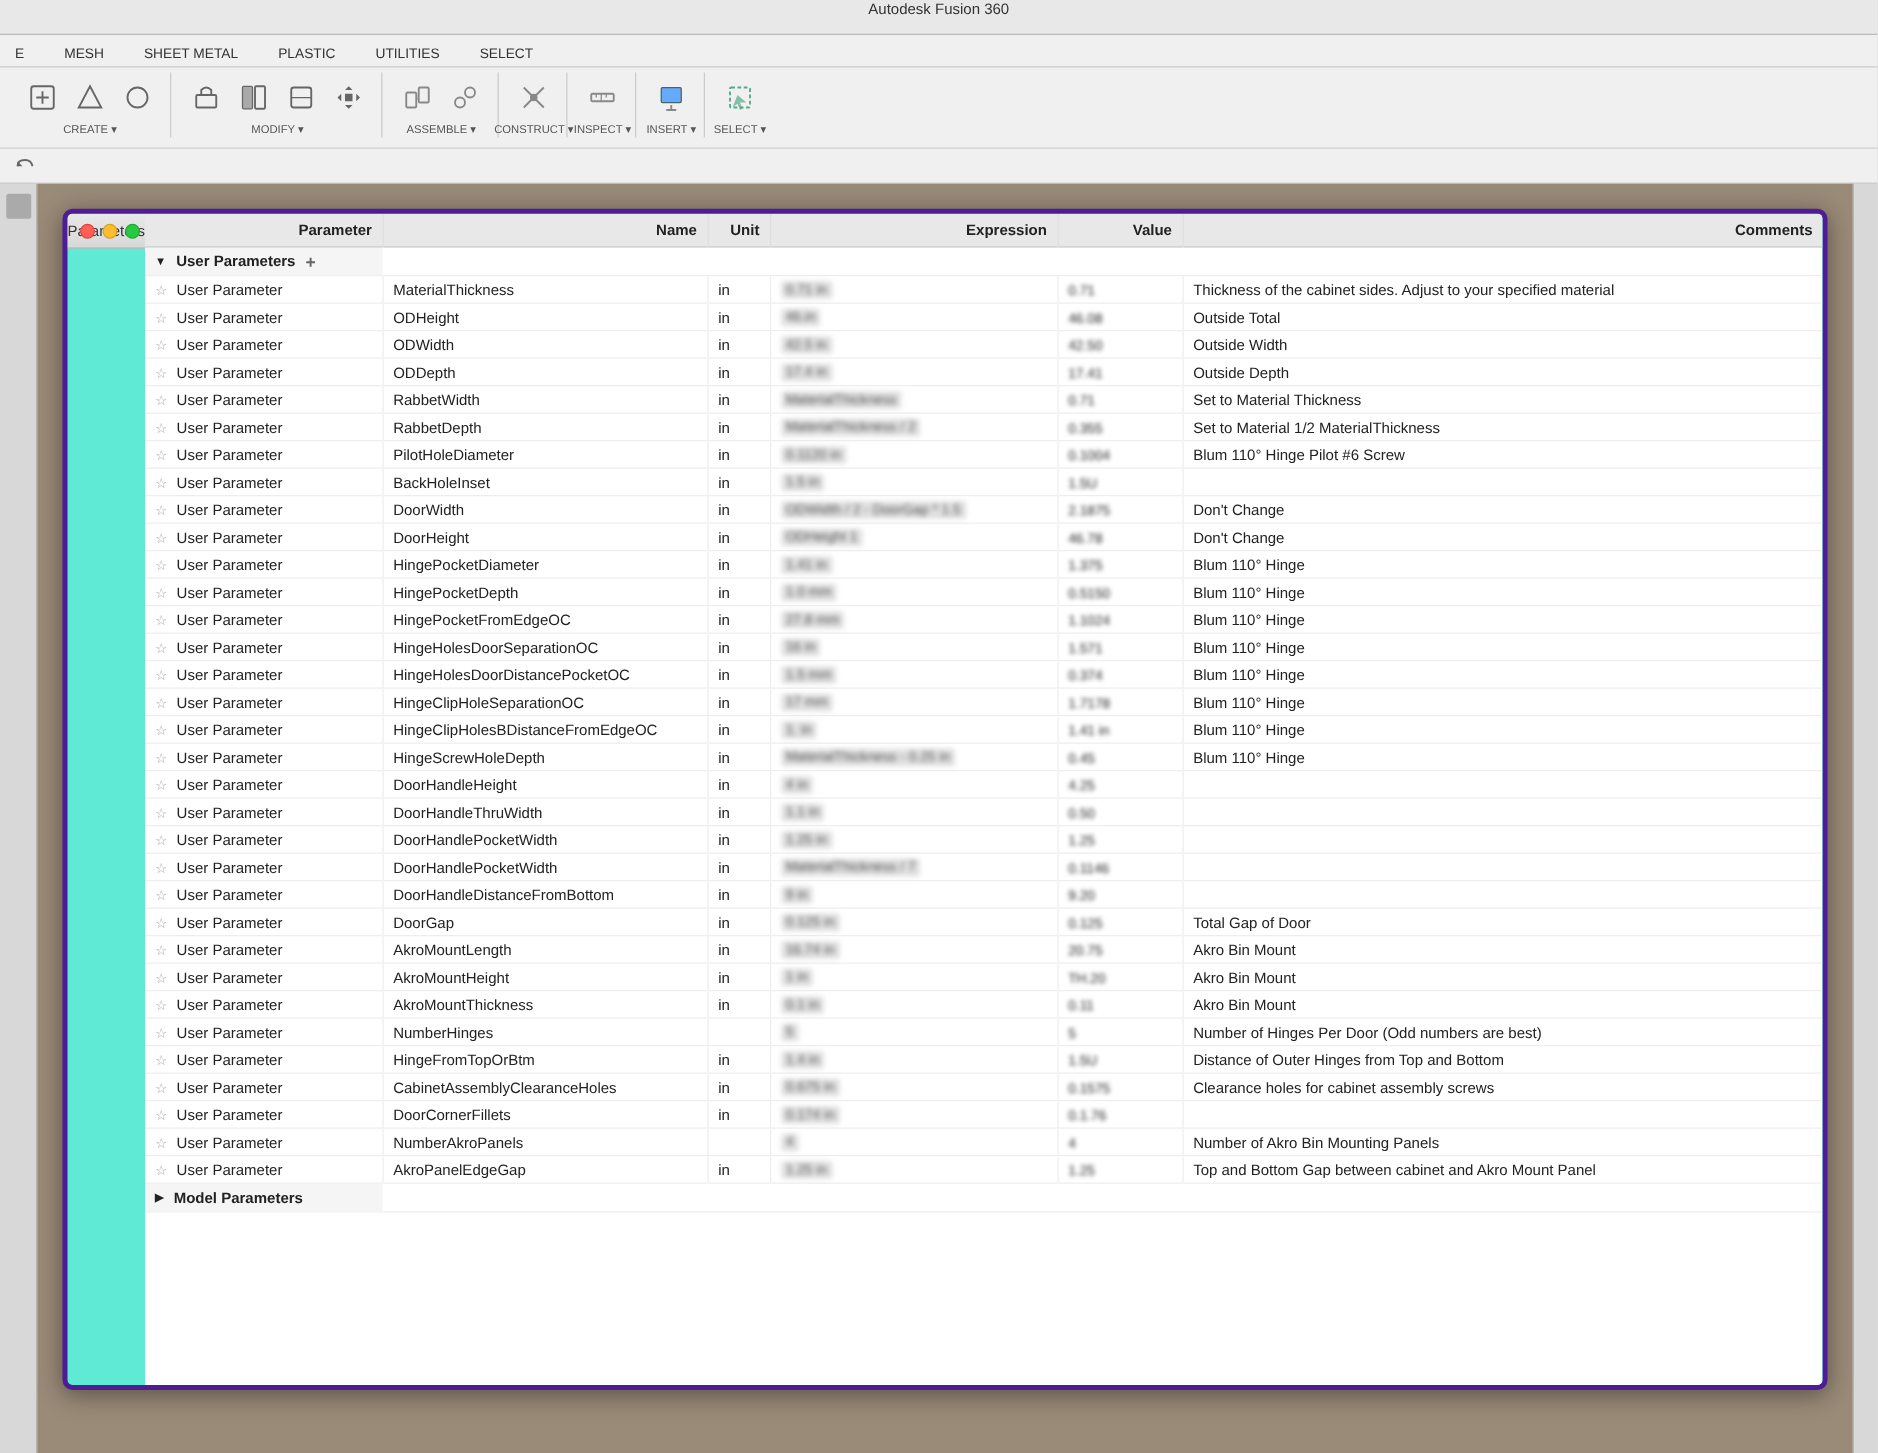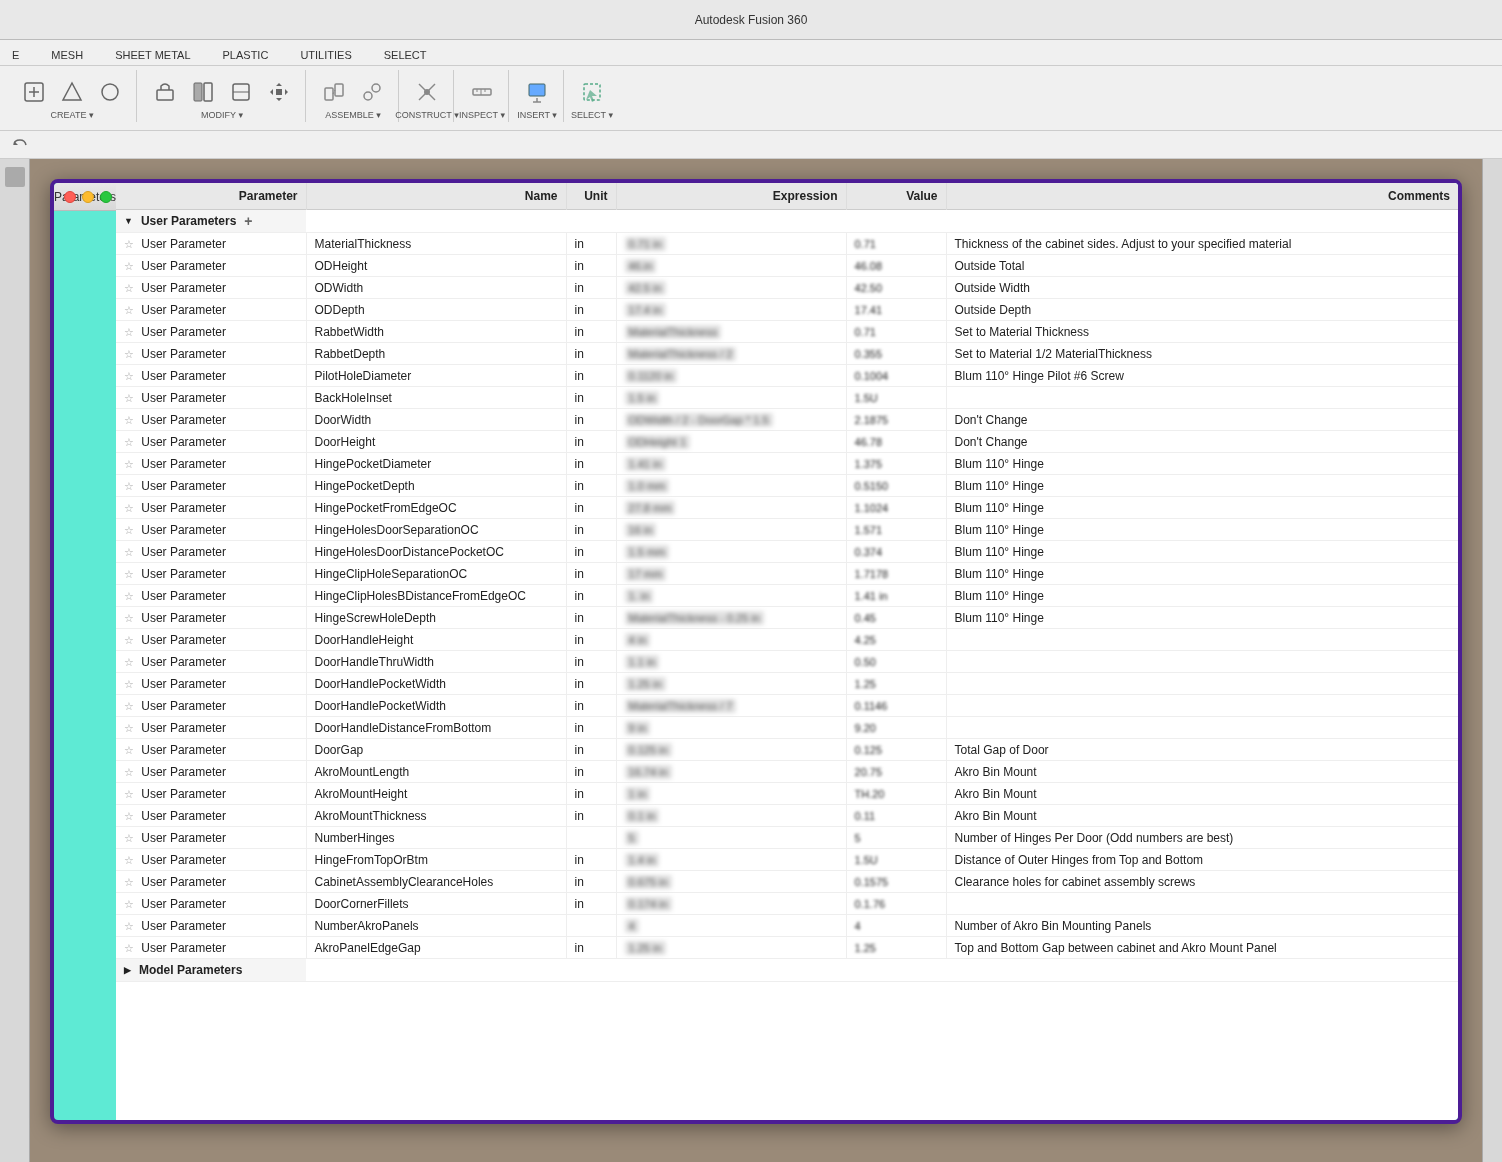--- a/index.html
+++ b/index.html
@@ -8,23 +8,22 @@
       font-size: 12px;
       background: #c8c8c8;
       width: 1502px;
       min-height: 1162px;
       overflow: hidden;
     }
 
     
     .title-bar {
       background: #e8e8e8;
-      height: 40px;
-      display: flex;
-      align-items: center;
+      height: 28px;
+      display: flex;
       justify-content: center;
       font-size: 12px;
       color: #333;
       border-bottom: 1px solid #bbb;
     }
 
     
     .toolbar-area {
       background: #f0f0f0;
       border-bottom: 1px solid #ccc;
@@ -50,21 +49,21 @@
     .toolbar-icons-row {
       display: flex;
       align-items: center;
       padding: 4px 8px;
       gap: 2px;
       height: 60px;
     }
 
     .toolbar-group {
       display: flex;
-      align-items: flex-start;
+      align-items: center;
       gap: 2px;
       padding: 0 8px;
       border-right: 1px solid #ccc;
       height: 100%;
       position: relative;
     }
 
     .toolbar-group:last-child {
       border-right: none;
     }

